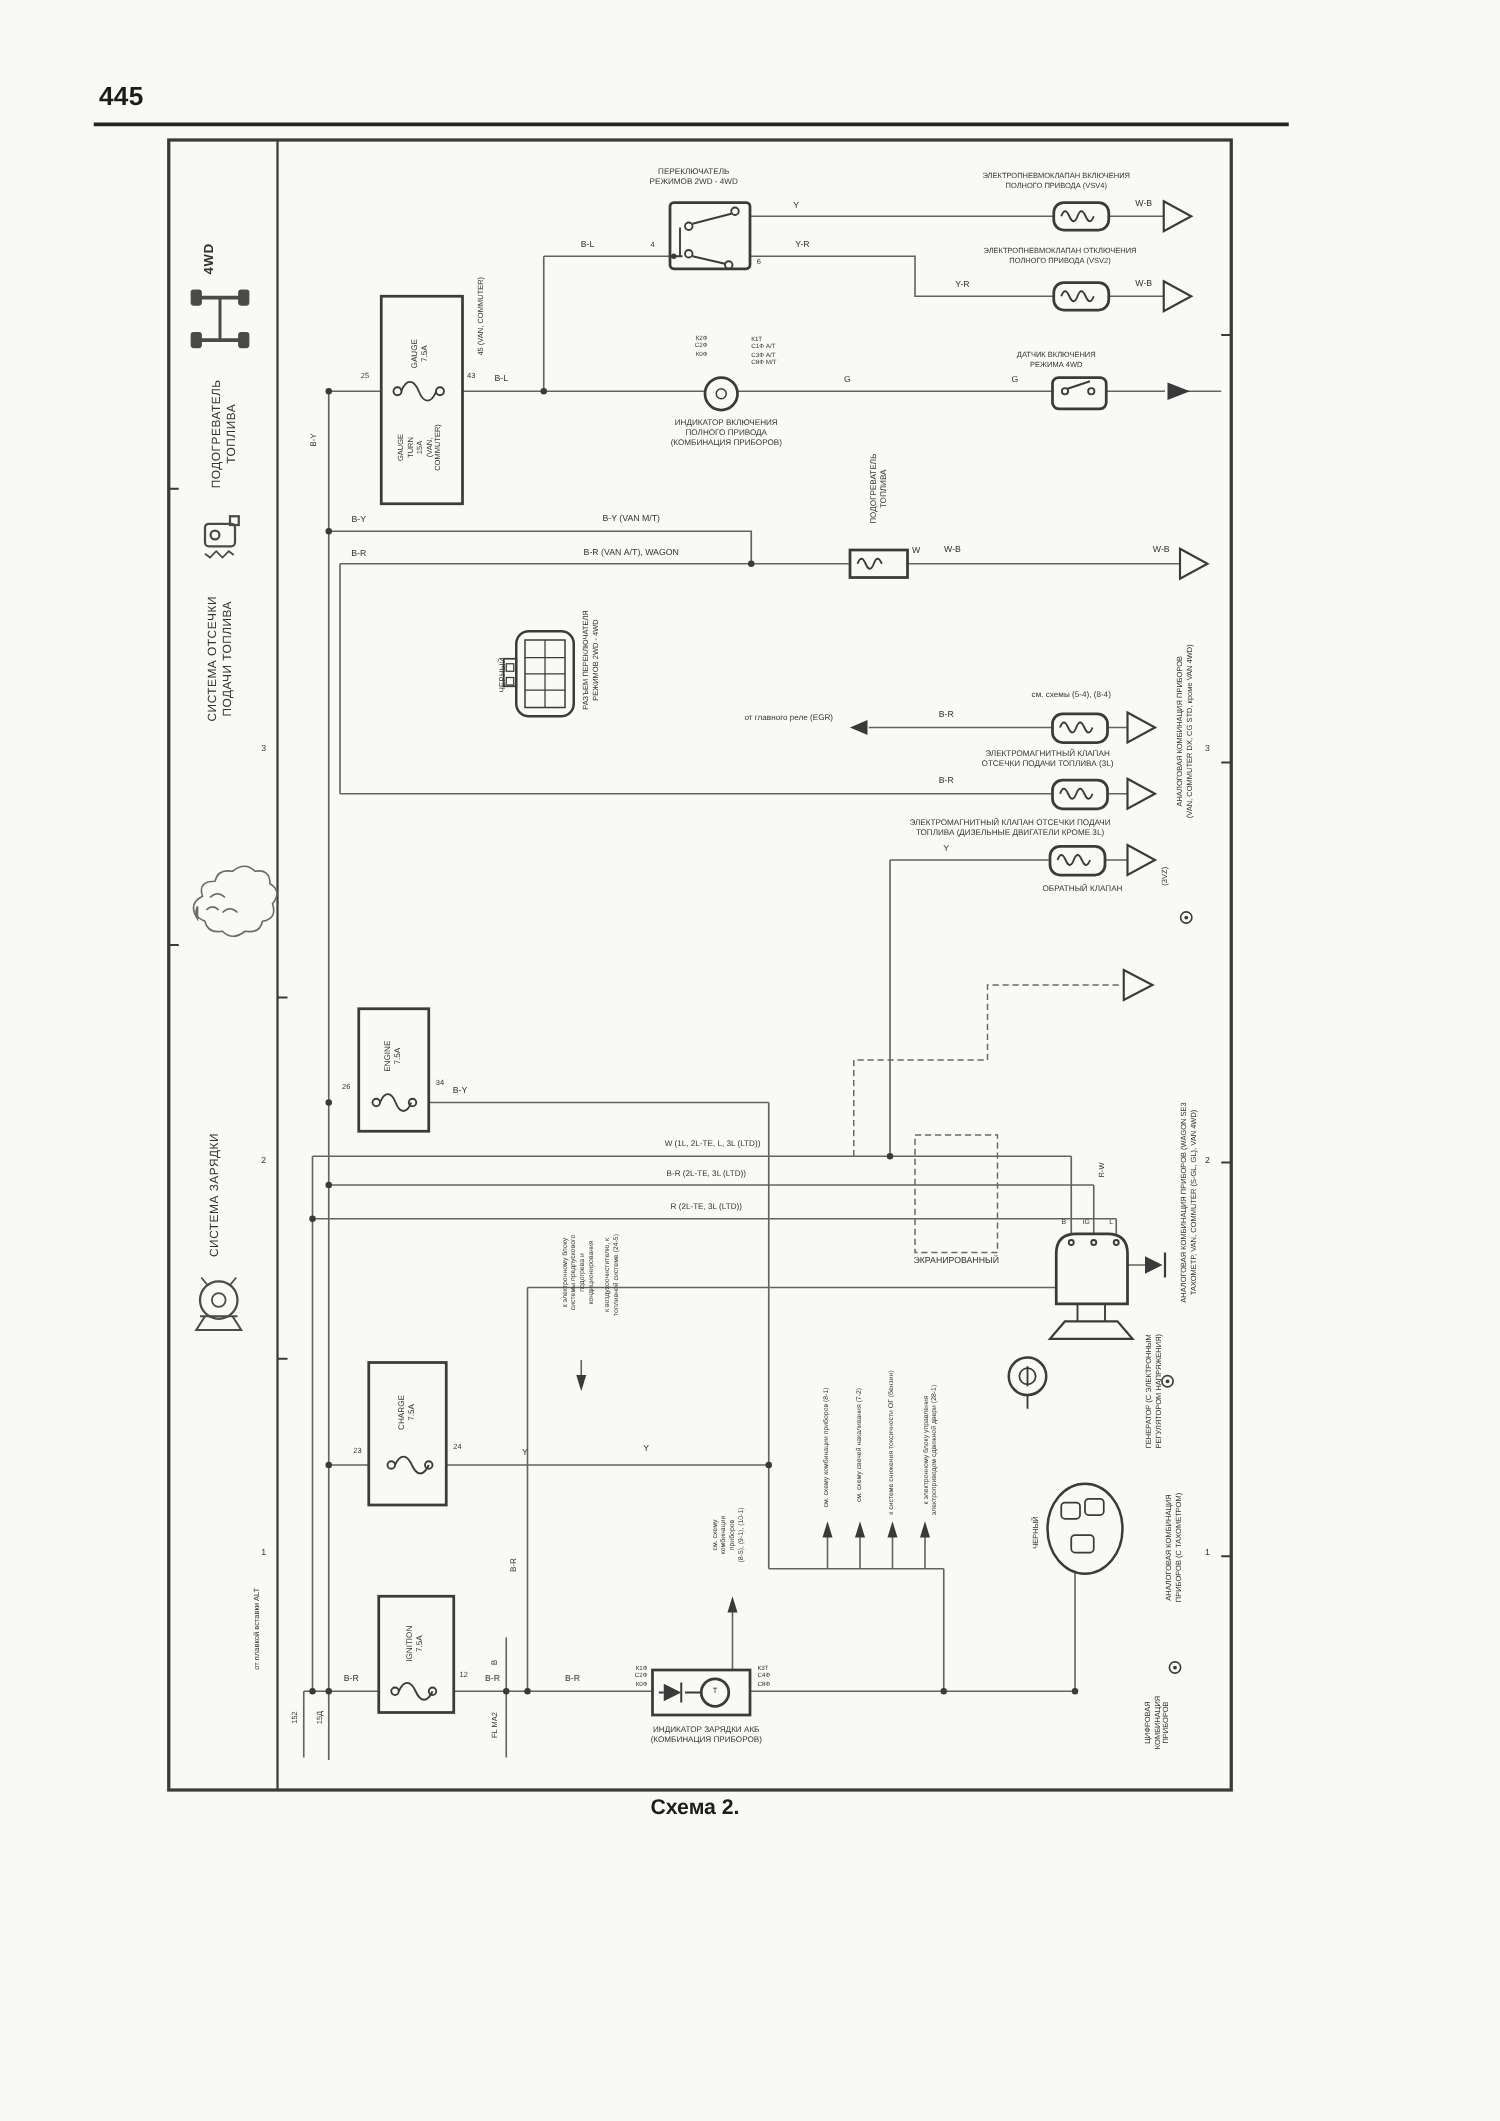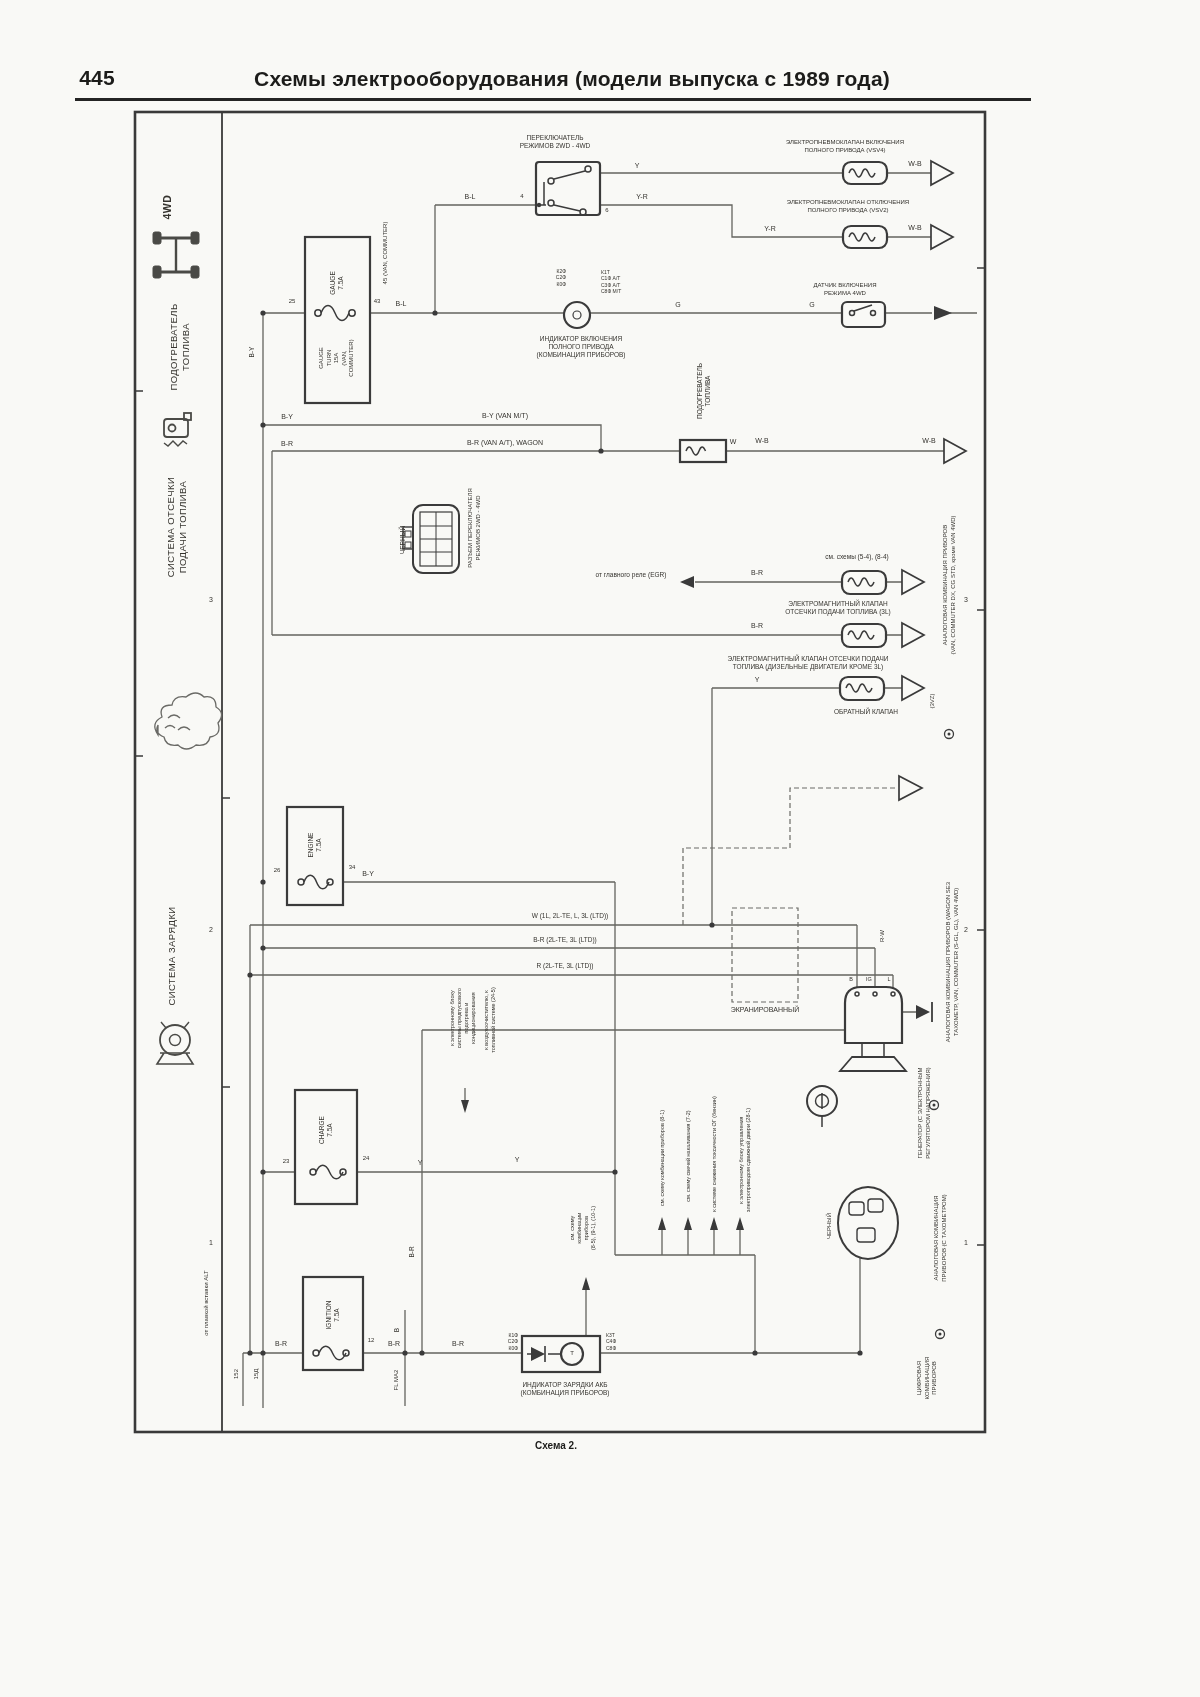--- a/index.html
+++ b/index.html
@@ -7,31 +7,30 @@
         font-family:"Liberation Sans",sans-serif;color:#35332e;overflow:hidden;}
   svg.layer{position:absolute;left:0;top:0;}
   .lbl{position:absolute;font-family:"Liberation Sans",sans-serif;color:#35332e;
        line-height:1.25;white-space:pre-line;text-align:center;
        transform:translate(-50%,-50%);font-size:7px;z-index:3;}
   .rot{transform:translate(-50%,-50%) rotate(-90deg);}
   .f5{font-size:5px}.f55{font-size:5.5px}.f6{font-size:6px}.f65{font-size:6.5px}
   .f7{font-size:7px}.f9{font-size:9.5px;letter-spacing:.4px}.f10{font-size:10.5px;letter-spacing:.6px}
   .bold{font-weight:bold}
   .h1{font-size:21px;font-weight:bold;color:#1c1c1a;letter-spacing:.2px}
-  .cap{font-size:10px;font-weight:bold;color:#1c1c1a}
+  .cap{font-size:17px;font-weight:bold;color:#1c1c1a}
   .tal{text-align:left}.tar{text-align:right}
   .rule{position:absolute;left:75px;top:98px;width:956px;height:3px;background:#242424;z-index:2}
 </style>
 </head>
 <body>
 
 <div class="page">
 
   <div class="lbl h1" style="left:97px;top:78px">445</div>
-  <div class="lbl h1" style="left:572px;top:79px;width:780px">Схемы электрооборудования (модели выпуска с 1989 года)</div>
   <div class="rule"></div>
 
   <svg class="layer" width="1200" height="1697" viewBox="0 0 1200 1697">
 
     <g stroke="#3a3a3a" fill="none">
       <rect x="135" y="112" width="850" height="1320" stroke-width="2.6"></rect>
       <line x1="222" y1="112" x2="222" y2="1432" stroke-width="1.8"></line>
       <path stroke-width="1.5" d="M135,391 h8 M135,756 h8 M222,798 h8 M222,1087 h8 M977,268 h8 M977,610 h8 M977,930 h8 M977,1245 h8"></path>
     </g>
 

